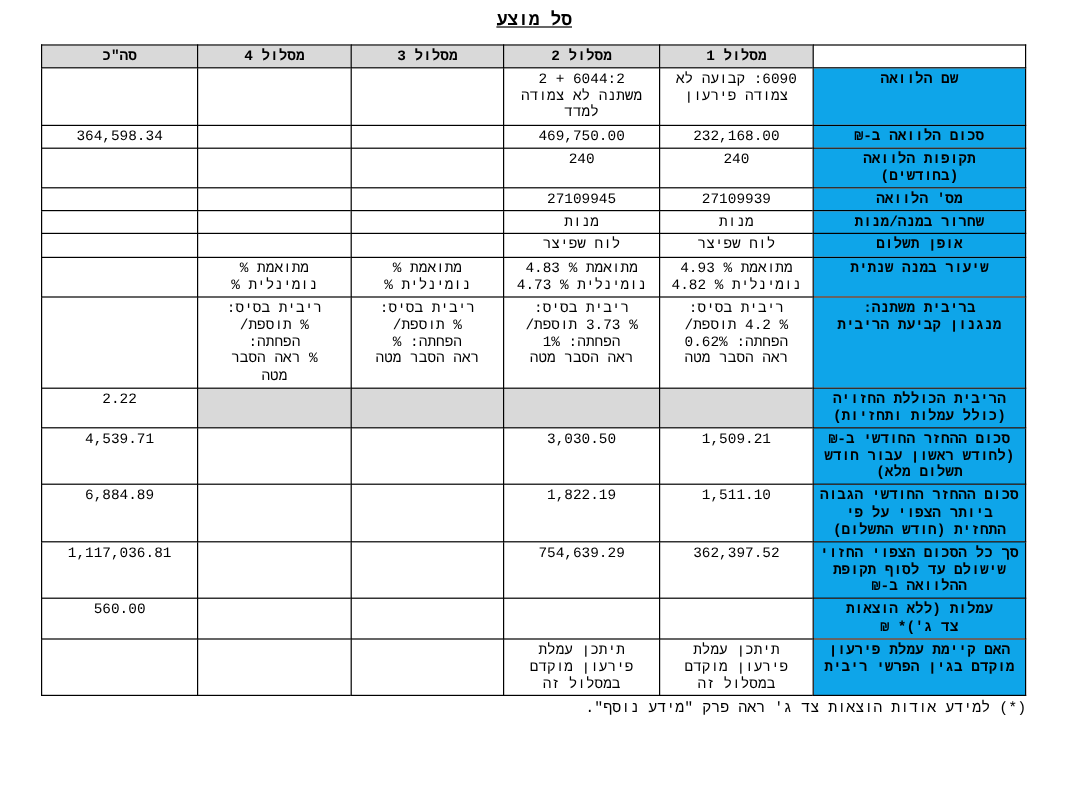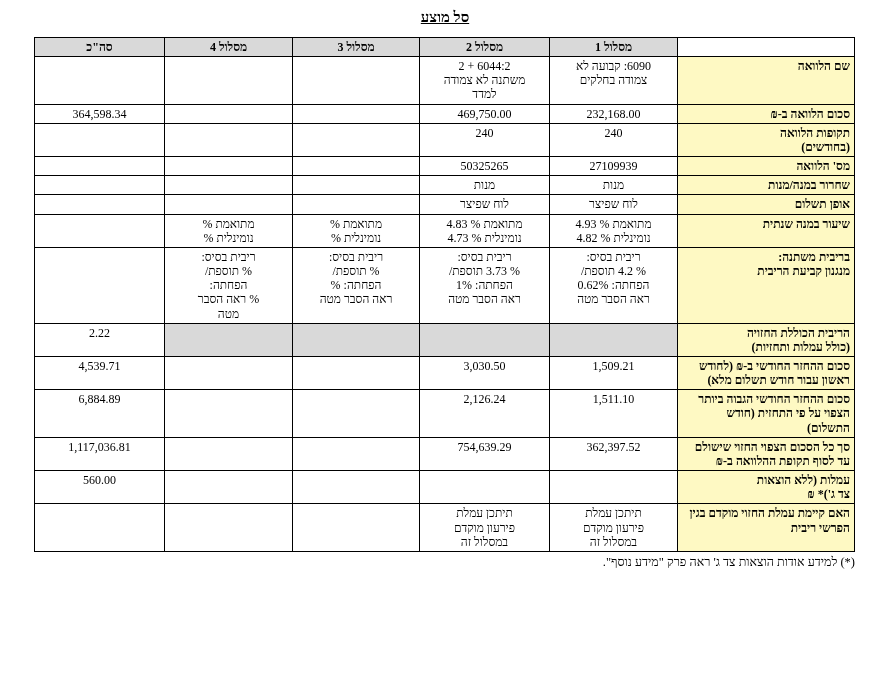--- a/index.html
+++ b/index.html
@@ -1,29 +1,29 @@
 <!DOCTYPE html>
 <html lang="he" dir="rtl"><head>
 <meta charset="utf-8">
 <style>
   html,body{margin:0;padding:0;background:#fff;}
   .page{width:890px;height:676px;background:#fff;overflow:hidden;
-        font-family:Liberation Serif, serif;color:#000;direction:rtl;}
+        font-family:Liberation Mono, monospace;color:#000;direction:rtl;}
   .title{ text-align:center;font-weight:bold;font-size:15px;
           text-decoration:underline;padding-top:9px;margin:0 0 11px 0;}
   table.offer{border-collapse:collapse;table-layout:fixed;width:820px;
               margin:0 35px;direction:rtl;}
   table.offer td,table.offer th{
       border:1px solid #000;vertical-align:top;
       font-size:12px;line-height:1.18;padding:2px 4px;
       white-space:pre-line;overflow:hidden;}
   th.colhead{background:#d9d9d9;font-weight:bold;text-align:center;
              font-size:12.5px;padding:3px 2px;}
   th.corner{border:none;background:transparent;}
-  td.lbl{background:#fef9c3;font-weight:bold;text-align:right;
+  td.lbl{background:#0ea5e9;font-weight:bold;text-align:center;
          font-size:12.5px;}
   td.val{text-align:center;background:#fff;}
   td.shaded{background:#d9d9d9;}
   .footnote{font-size:12.5px;text-align:right;margin:3px 35px 0 0;direction:rtl;padding-left:40px;}
 </style>
 </head>
 <body>
 
 <div class="page">
 
@@ -44,21 +44,21 @@
       <th class="colhead">מסלול 1</th>
       <th class="colhead">מסלול 2</th>
       <th class="colhead">מסלול 3</th>
       <th class="colhead">מסלול 4</th>
       <th class="colhead">סה"כ</th>
     </tr>
 
     <tr>
       <td class="lbl">שם הלוואה</td>
       <td class="val">6090: קבועה לא
-צמודה בחלקים</td>
+צמודה פירעון</td>
       <td class="val">6044:2 + 2
 משתנה לא צמודה
 למדד</td>
       <td class="val"></td>
       <td class="val"></td>
       <td class="val"></td>
     </tr>
 
     <tr>
       <td class="lbl">סכום הלוואה ב-₪</td>
@@ -75,21 +75,21 @@
       <td class="val">240</td>
       <td class="val">240</td>
       <td class="val"></td>
       <td class="val"></td>
       <td class="val"></td>
     </tr>
 
     <tr>
       <td class="lbl">מס' הלוואה</td>
       <td class="val">27109939</td>
-      <td class="val">50325265</td>
+      <td class="val">27109945</td>
       <td class="val"></td>
       <td class="val"></td>
       <td class="val"></td>
     </tr>
 
     <tr>
       <td class="lbl">שחרור במנה/מנות</td>
       <td class="val">מנות</td>
       <td class="val">מנות</td>
       <td class="val"></td>
@@ -157,21 +157,21 @@
       <td class="val">1,509.21</td>
       <td class="val">3,030.50</td>
       <td class="val"></td>
       <td class="val"></td>
       <td class="val">4,539.71</td>
     </tr>
 
     <tr>
       <td class="lbl">סכום ההחזר החודשי הגבוה ביותר הצפוי על פי התחזית (חודש התשלום)</td>
       <td class="val">1,511.10</td>
-      <td class="val">2,126.24</td>
+      <td class="val">1,822.19</td>
       <td class="val"></td>
       <td class="val"></td>
       <td class="val">6,884.89</td>
     </tr>
 
     <tr>
       <td class="lbl">סך כל הסכום הצפוי החזוי שישולם עד לסוף תקופת ההלוואה ב-₪</td>
       <td class="val">362,397.52</td>
       <td class="val">754,639.29</td>
       <td class="val"></td>
@@ -183,21 +183,21 @@
       <td class="lbl">עמלות (ללא הוצאות
 צד ג')* ₪</td>
       <td class="val"></td>
       <td class="val"></td>
       <td class="val"></td>
       <td class="val"></td>
       <td class="val">560.00</td>
     </tr>
 
     <tr>
-      <td class="lbl">האם קיימת עמלת החזוי מוקדם בגין הפרשי ריבית</td>
+      <td class="lbl">האם קיימת עמלת פירעון מוקדם בגין הפרשי ריבית</td>
       <td class="val">תיתכן עמלת
 פירעון מוקדם
 במסלול זה</td>
       <td class="val">תיתכן עמלת
 פירעון מוקדם
 במסלול זה</td>
       <td class="val"></td>
       <td class="val"></td>
       <td class="val"></td>
     </tr>

